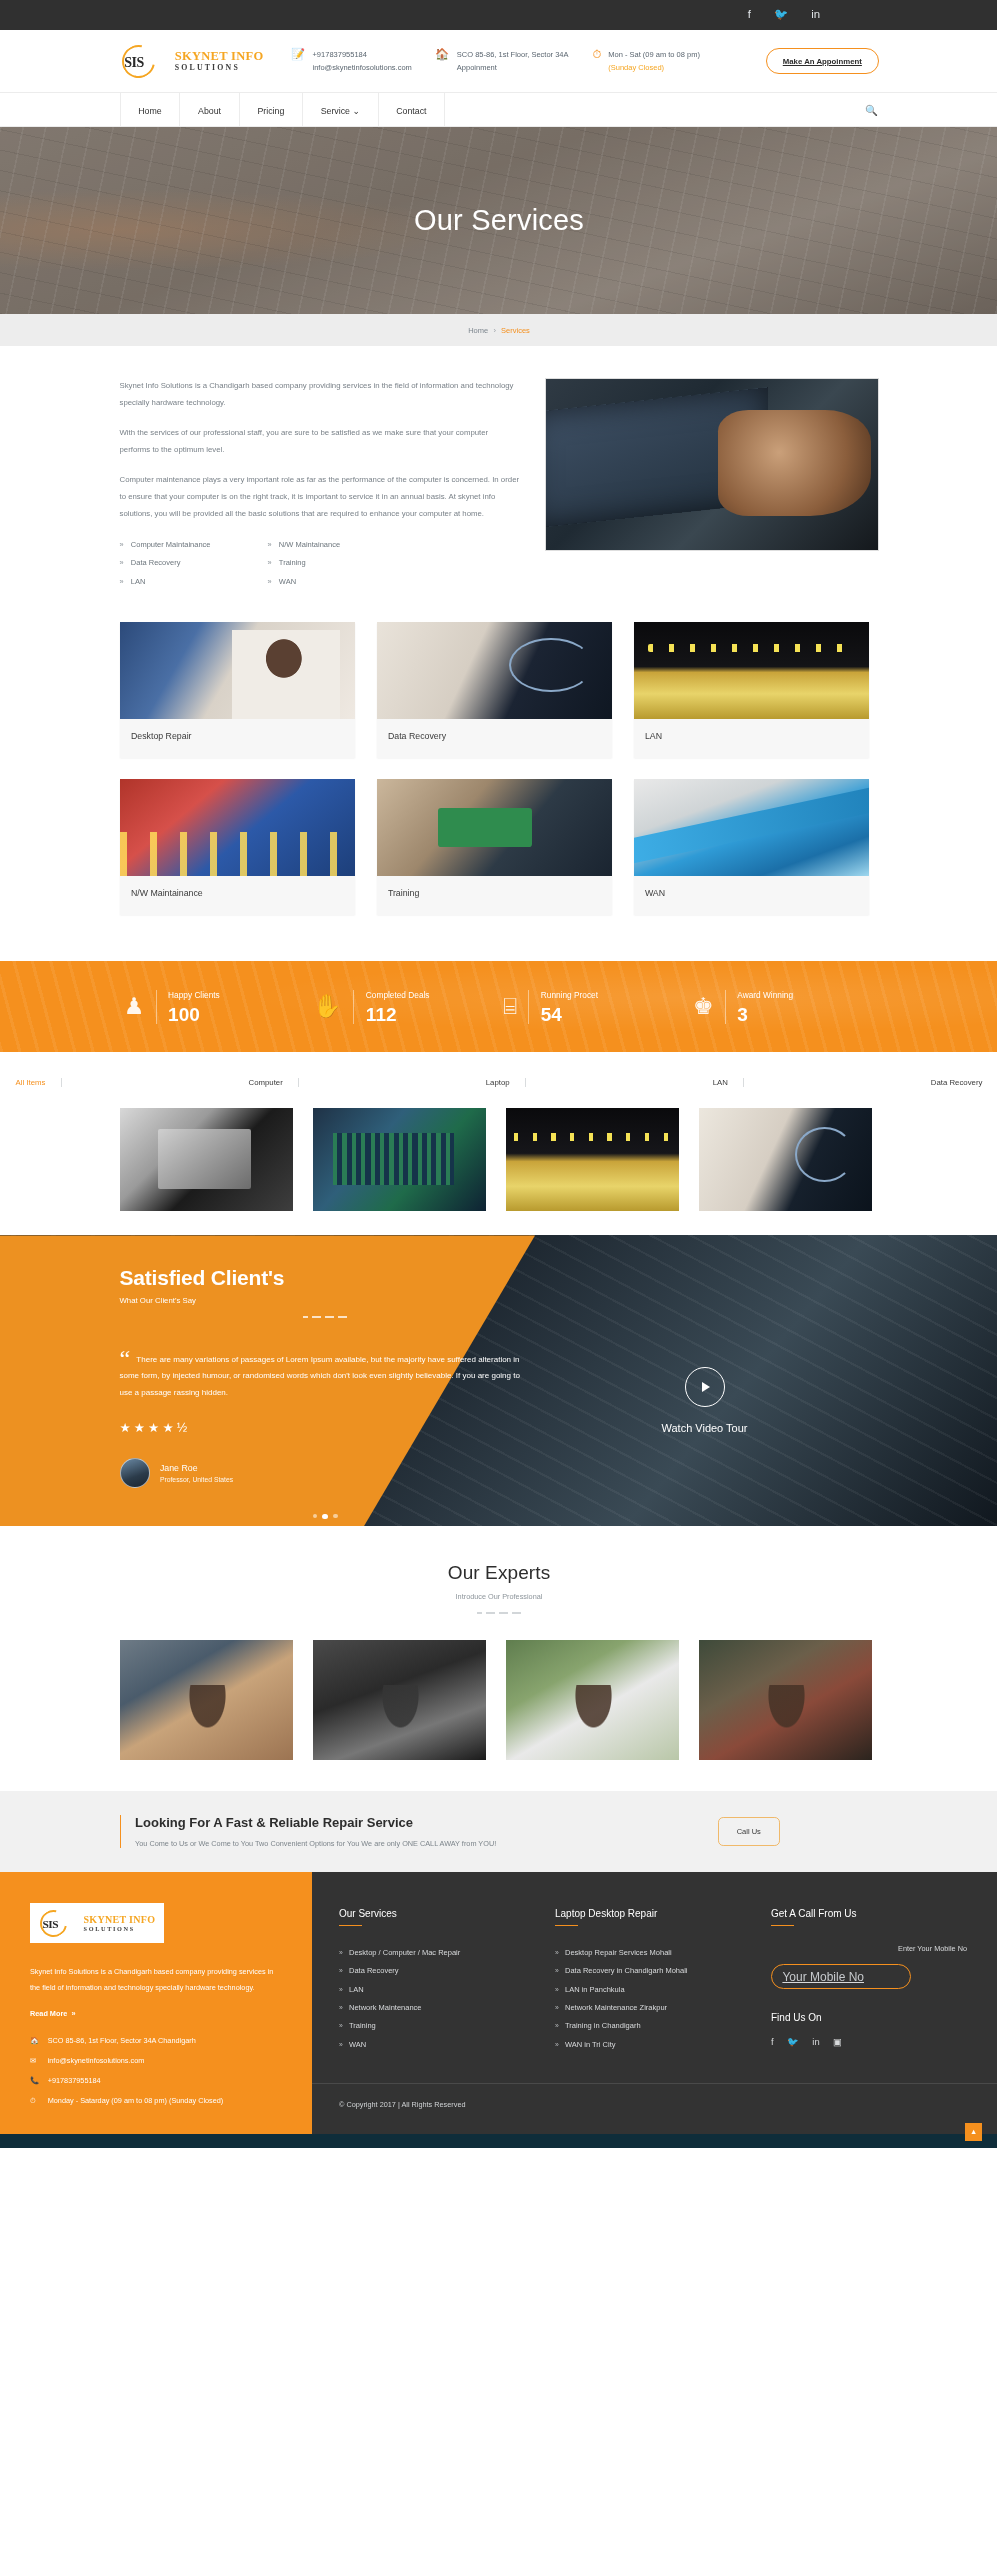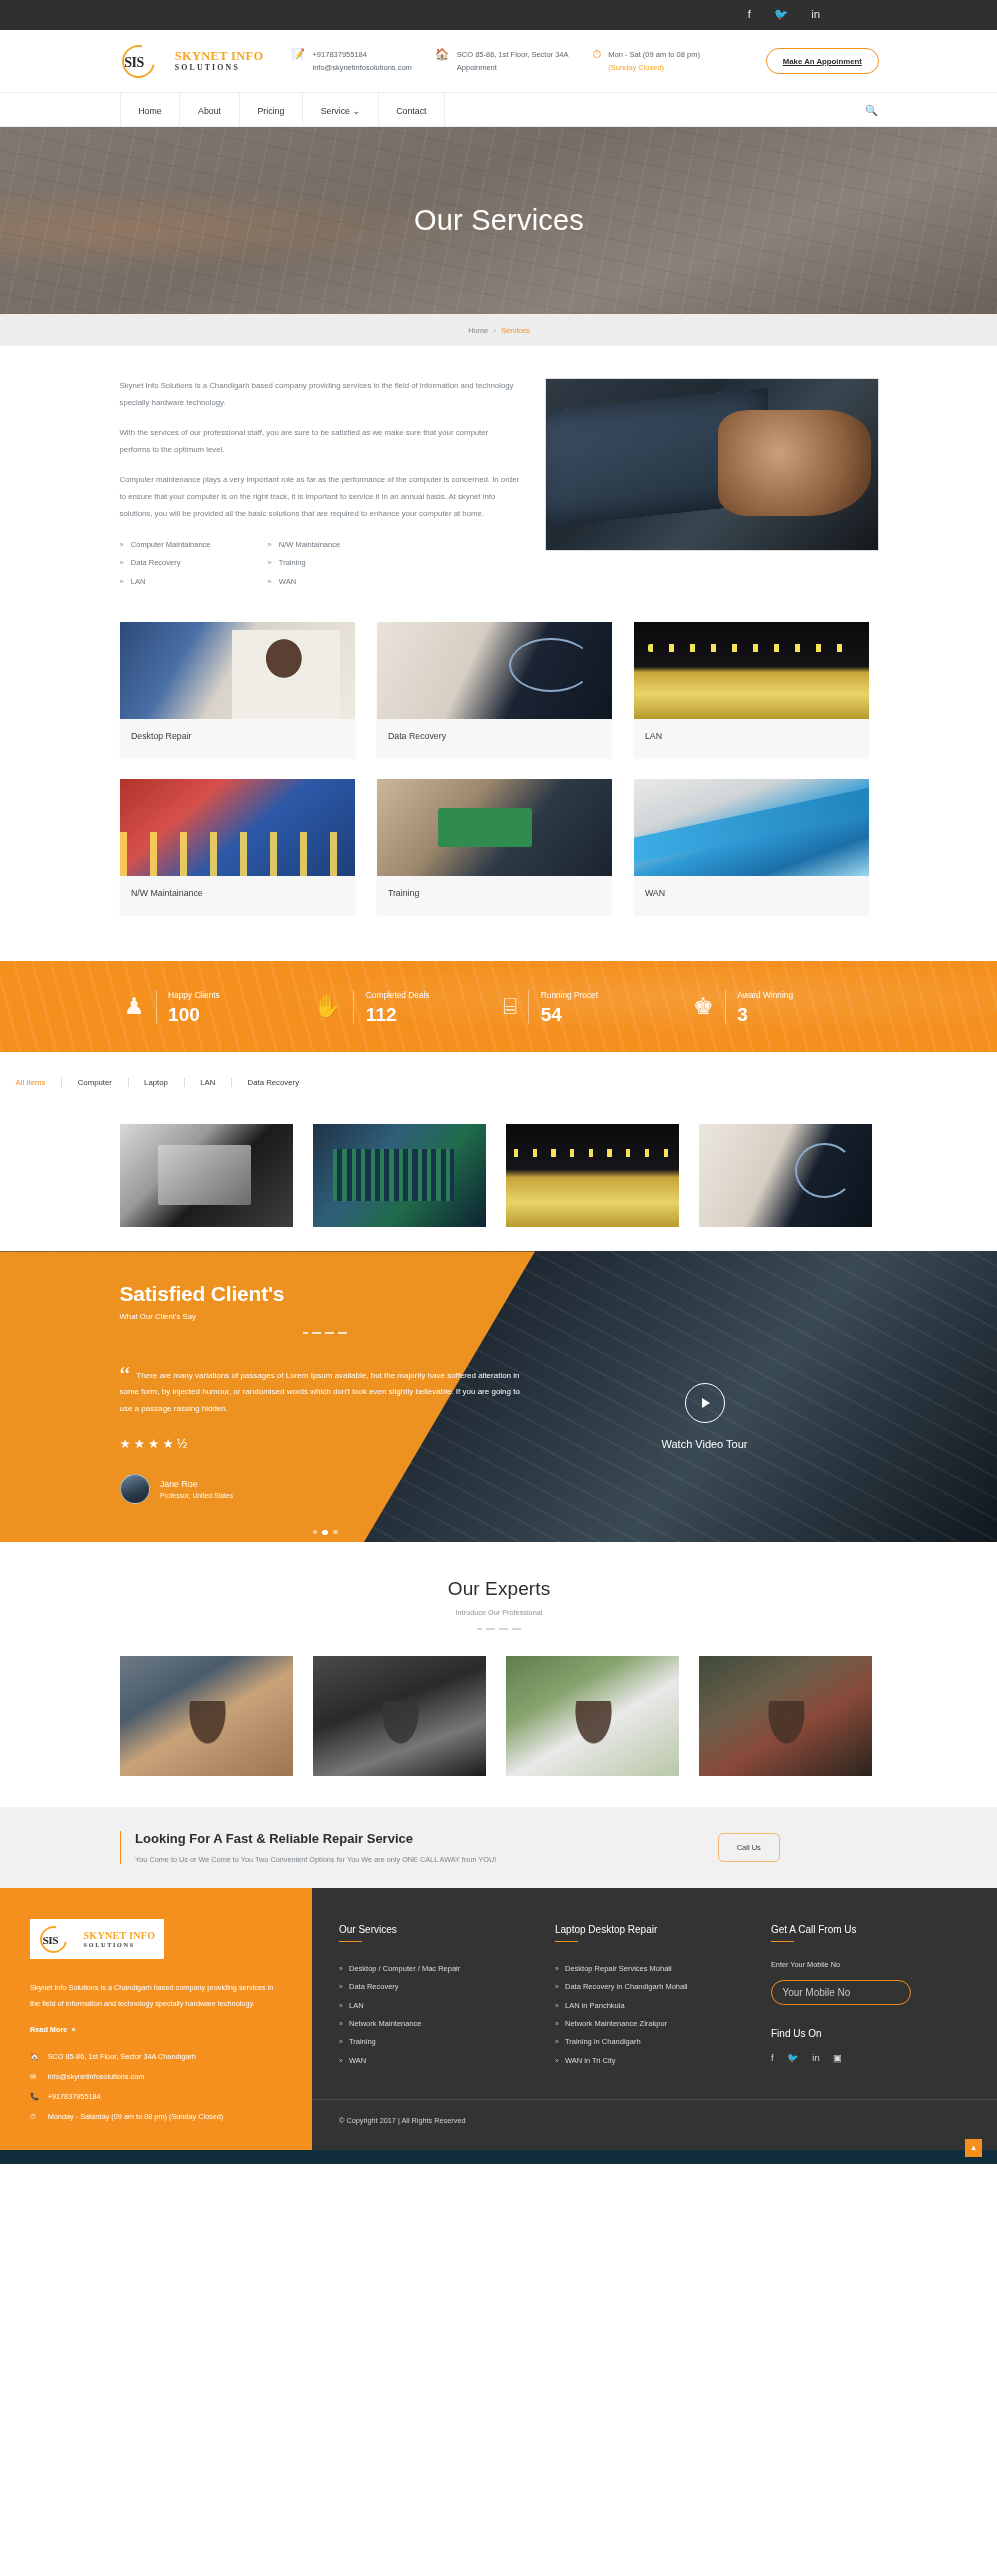--- a/index.html
+++ b/index.html
@@ -137,21 +137,21 @@
 
   
   .sec-head { text-align: center; padding: 36px 0 0; }
   .sec-head h2 { font-size: 19px; color: #2d2d2d; font-weight: normal; letter-spacing: 0.1px; }
   .sec-head .sub { font-size: 7.3px; color: #8d959b; margin-top: 7.3px; }
   .dashes { display: flex; gap: 3.6px; justify-content: center; margin-top: 11.4px; }
   .dashes i { display:block; width: 9.4px; height: 1.6px; background: #d2d6d9; }
   .dashes i:first-child { width: 5.7px; }
 
   
-  .gal-filters { display: flex; justify-content: flex-start; gap: 0; margin: 26px 0 37px; }
+  .gal-filters { display: flex; justify-content: space-between; gap: 0; margin: 26px 0 21px; }
   .gal-filters a { font-size: 7.8px; color: #3a3a3a; text-decoration: none; padding: 0 15.6px; cursor: pointer; border-right: 0.5px solid #d9dcde; }
   .gal-filters a:last-child { border-right: none; }
   .gal-filters a.on { color: #f5901e; }
   .gal-grid { display: flex; gap: 20px; padding-bottom: 24px; }
   .gitem { width: 173px; height: 103px; position: relative; overflow: hidden; }
   .g1 { background: linear-gradient(135deg,#d8d8d8 0%,#9a9a9a 34%,#1b1b1b 56%,#3e3e3e 100%); }
   .g1::after { content:""; position:absolute; left:22%; top:20%; width:54%; height:58%; background: linear-gradient(140deg,#cfcfcf,#6c6c6c); border-radius:2.1px; }
   .g2 { background: linear-gradient(130deg,#1f3246 0%,#2f5f7a 36%,#1f6b4a 62%,#0e2233 100%); }
   .g2::after { content:""; position:absolute; left:12%; top:24%; width:70%; height:50%; background: repeating-linear-gradient(90deg,#2a7d55 0 4.2px,#15344a 4.2px 9.4px); }
   .g3 { background: linear-gradient(180deg,#0a0a0c 0%,#16161a 44%,#c9a43a 52%,#e8d46a 76%,#b89a2e 100%); }
@@ -215,23 +215,23 @@
   .f-contact .row { display: flex; gap: 8.3px; font-size: 7.3px; line-height: 2.0; margin-bottom: 5.2px; }
   .f-contact .row .ic { width: 9.4px; flex: none; }
   .f-right { flex: 1; padding: 36px 0 0 0; }
   .f-cols { display: flex; padding: 0 31px 0 27px; gap: 20px; }
   .f-col { flex: 1; }
   .f-col h4 { color: #fff; font-size: 10px; font-weight: normal; margin-bottom: 6.2px; }
   .f-col .uline { width: 23px; height: 1px; background: #f5901e; margin-bottom: 17.7px; }
   .f-col ul { list-style: none; }
   .f-col li { display: flex; gap: 6.2px; align-items: baseline; color: #d8dadc; font-size: 7.5px; line-height: 2.45; cursor: pointer; }
   .f-col li .chev { color: #b9bcbf; font-size: 6.8px; }
-  .f-col .hint { color: #d8dadc; font-size: 7.3px; margin-bottom: 11.4px; }
+  .f-col .hint { color: #d8dadc; font-size: 7.3px; margin-bottom: 11.4px; text-align: right; }
   .mobile-wrap { display: flex; border: 0.5px solid #f5901e; border-radius: 15.6px; overflow: hidden; width: 140px; height: 25px; }
-  .mobile-wrap input { flex: 1; background: transparent; border: none; outline: none; color: #d8dadc; padding: 0 10.4px; font-size: 10px; font-family: "Liberation Sans", sans-serif; }
+  .mobile-wrap input { flex: 1; background: transparent; border: none; outline: none; color: #d8dadc; padding: 0 10.4px; font-size: 12px; font-family: "Liberation Sans", sans-serif; text-decoration: underline; }
   .mobile-wrap input::placeholder { color: #c6c9cc; }
   .sendbtn { width: 32px; background: #f5901e; border: none; color: #fff; font-size: 9.4px; cursor: pointer; }
   .findus { color: #fff; font-size: 10px; margin-top: 23px; }
   .f-social { display: flex; gap: 13.5px; margin-top: 12.5px; color: #d8dadc; font-size: 9.4px; }
   .f-social span { cursor: pointer; }
   .copybar { border-top: 0.5px solid #4a4a4a; margin-top: 29px; padding: 15.6px 0 15.6px 27px; color: #d0d3d5; font-size: 7.3px; }
 
   .bottomstrip { height: 13.5px; background: #0f2d3a; position: relative; }
   .scrolltop { position: absolute; right: 15.6px; top: -11.4px; width: 17.7px; height: 17.7px; background: #f5901e; color:#fff; display:flex; align-items:center; justify-content:center; font-size: 7.3px; cursor: pointer; }
 </style>

